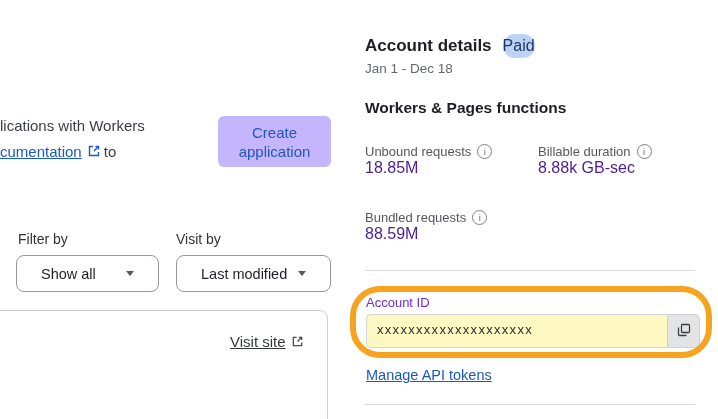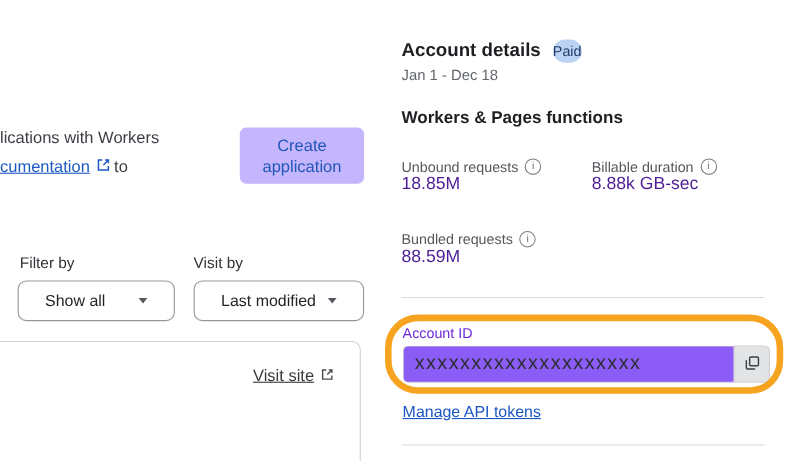--- a/index.html
+++ b/index.html
@@ -30,21 +30,21 @@
 
   .site-card{position:absolute;left:-22px;top:310px;width:350px;height:140px;
     background:#fff;border:1px solid #cfd0d2;border-radius:8px;box-sizing:border-box;}
   .visit-site{position:absolute;left:230px;top:333px;font-size:15px;color:#36383c;
     text-decoration:underline;white-space:nowrap;}
   .visit-site .ext-icon{color:#4a4d52;}
 
   
   .acct-title-row{position:absolute;left:365px;top:33px;display:flex;align-items:center;gap:11px;height:26px;}
   .acct-title{font-size:17px;font-weight:bold;color:#1d1f22;}
-  .plan-badge{background:#bcd3f5;color:#1e3a66;font-size:13px;border-radius:999px;padding:3px 0;text-align:right;}
+  .plan-badge{background:#bcd3f5;color:#1e3a66;font-size:16px;border-radius:999px;padding:3px 0;text-align:right;}
   .date-range{position:absolute;left:365px;top:61px;font-size:13.5px;color:#63676c;}
   .section-title{position:absolute;left:365px;top:99px;font-size:15.5px;font-weight:bold;color:#1d1f22;}
 
   .metric{position:absolute;}
   .metric-0{left:365px;top:144px;}
   .metric-1{left:538px;top:144px;}
   .metric-2{left:365px;top:210px;}
   .metric-label{font-size:13px;color:#55585d;display:flex;align-items:center;gap:6px;}
   .metric-value{margin-top:0;font-size:16px;color:#4c1d95;}
   .info-icon{display:inline-flex;align-items:center;justify-content:center;width:13px;height:13px;
@@ -53,22 +53,22 @@
 
   .divider{position:absolute;left:365px;width:330px;height:1px;background:#dbdbdb;}
   .divider-top{top:270px;}
   .divider-bottom{top:404px;}
 
   .highlight-ring{position:absolute;left:350px;top:286px;width:362px;height:72px;
     border:6px solid #f6a320;border-radius:30px;box-sizing:border-box;pointer-events:none;}
 
   .acct-id-label{position:absolute;left:366px;top:295px;font-size:13px;color:#6d28d9;}
   .acct-id-group{position:absolute;left:366px;top:314px;width:334px;height:34px;display:flex;}
-  .acct-id-input{flex:1;min-width:0;background:#8b5cf6;border:1px solid #d4d4d6;border-right:none;
-    border-radius:5px 0 0 5px;padding:0 0 3px 10px;font-family:inherit;font-size:18px;
+  .acct-id-input{flex:1;min-width:0;background:#fef9c3;border:1px solid #d4d4d6;border-right:none;
+    border-radius:5px 0 0 5px;padding:0 0 3px 10px;font-family:inherit;font-size:13px;
     letter-spacing:1.3px;color:#2c2e31;outline:none;}
   .copy-btn{width:33px;background:#e3e4e5;border:1px solid #d0d0d2;border-radius:0 5px 5px 0;
     display:flex;align-items:center;justify-content:center;cursor:pointer;padding:0;}
 
   .manage-link{position:absolute;left:366px;top:367px;font-size:14.5px;color:#1b57c2;
     text-decoration:underline;}
 </style>
 </head>
 <body>
 

